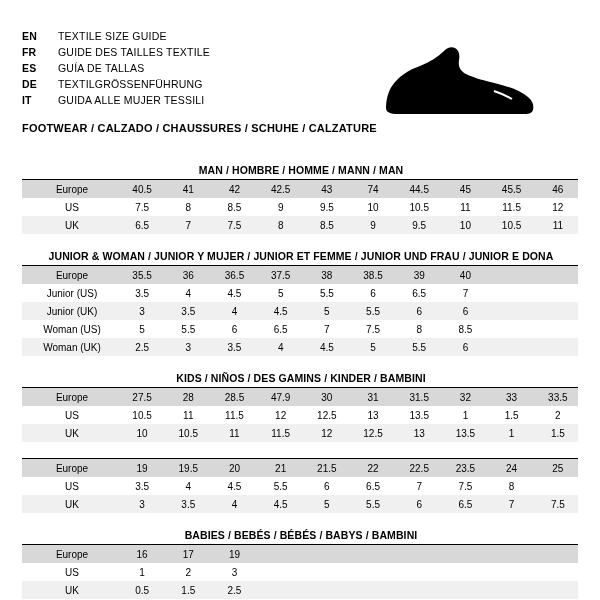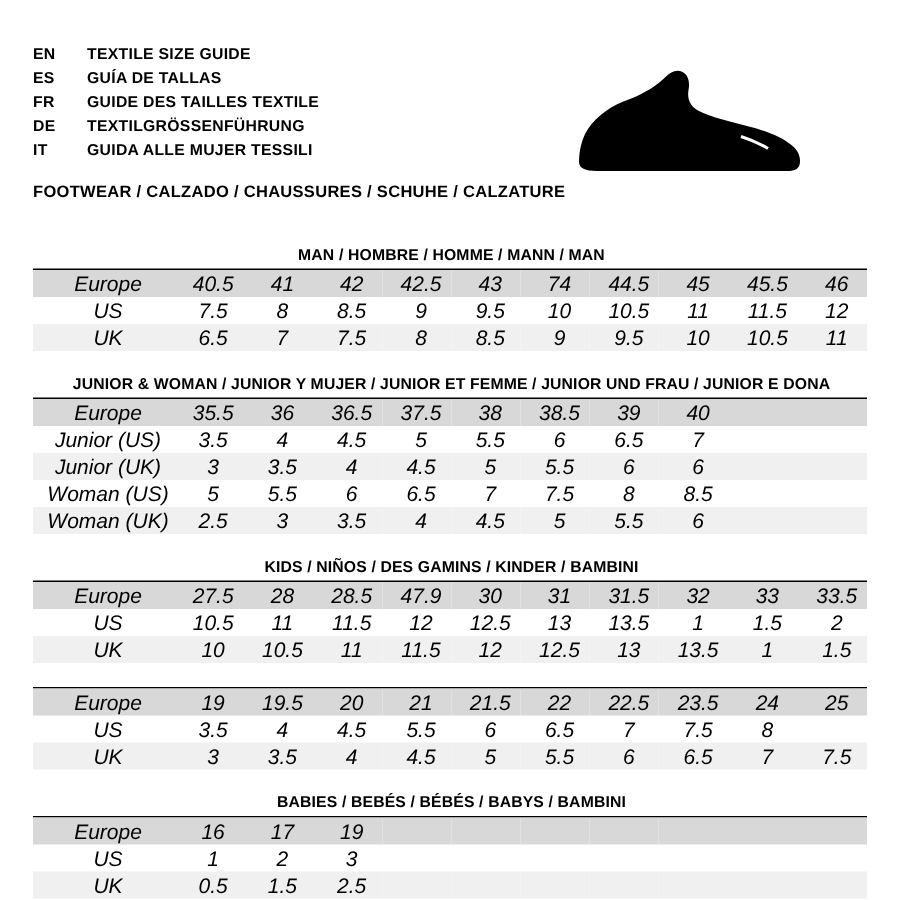--- a/index.html
+++ b/index.html
@@ -36,21 +36,21 @@
   .lang-table td {
     padding: 2px 0;
     vertical-align: top;
     white-space: nowrap;
   }
   .lang-code {
     width: 36px;
     font-weight: bold;
   }
   .lang-title {
-    font-weight: bold;
+    font-weight: normal;
   }
   .shoe-icon {
     position: absolute;
     right: 40px;
     top: 14px;
     width: 160px;
     height: 78px;
   }
   .footwear-line {
     font-size: 11px;
@@ -71,23 +71,22 @@
     padding: 0 0 3px 2px;
   }
   .rule {
     height: 1px;
     background: #000000;
     margin-bottom: 0;
   }
   table.sizes {
     border-collapse: collapse;
     width: 100%;
-    font-size: 14px;
+    font-size: 10px;
     table-layout: fixed;
-    font-style: italic;
   }
   table.sizes td {
     height: 18px;
     padding: 0 0 0 6px;
     vertical-align: middle;
     white-space: nowrap;
   }
   table.sizes tr.shaded td {
     background: #d8d8d8;
   }
@@ -105,26 +104,26 @@
 <div class="page">
 
   <div class="header">
     <table class="lang-table">
       <tbody>
         <tr>
           <td class="lang-code">EN</td>
           <td class="lang-title">TEXTILE SIZE GUIDE</td>
         </tr>
         <tr>
+          <td class="lang-code">FR</td>
+          <td class="lang-title">GUIDE DES TAILLES TEXTILE</td>
+        </tr>
+        <tr>
           <td class="lang-code">ES</td>
           <td class="lang-title">GUÍA DE TALLAS</td>
-        </tr>
-        <tr>
-          <td class="lang-code">FR</td>
-          <td class="lang-title">GUIDE DES TAILLES TEXTILE</td>
         </tr>
         <tr>
           <td class="lang-code">DE</td>
           <td class="lang-title">TEXTILGRÖSSENFÜHRUNG</td>
         </tr>
         <tr>
           <td class="lang-code">IT</td>
           <td class="lang-title">GUIDA ALLE MUJER TESSILI</td>
         </tr>
       </tbody>

